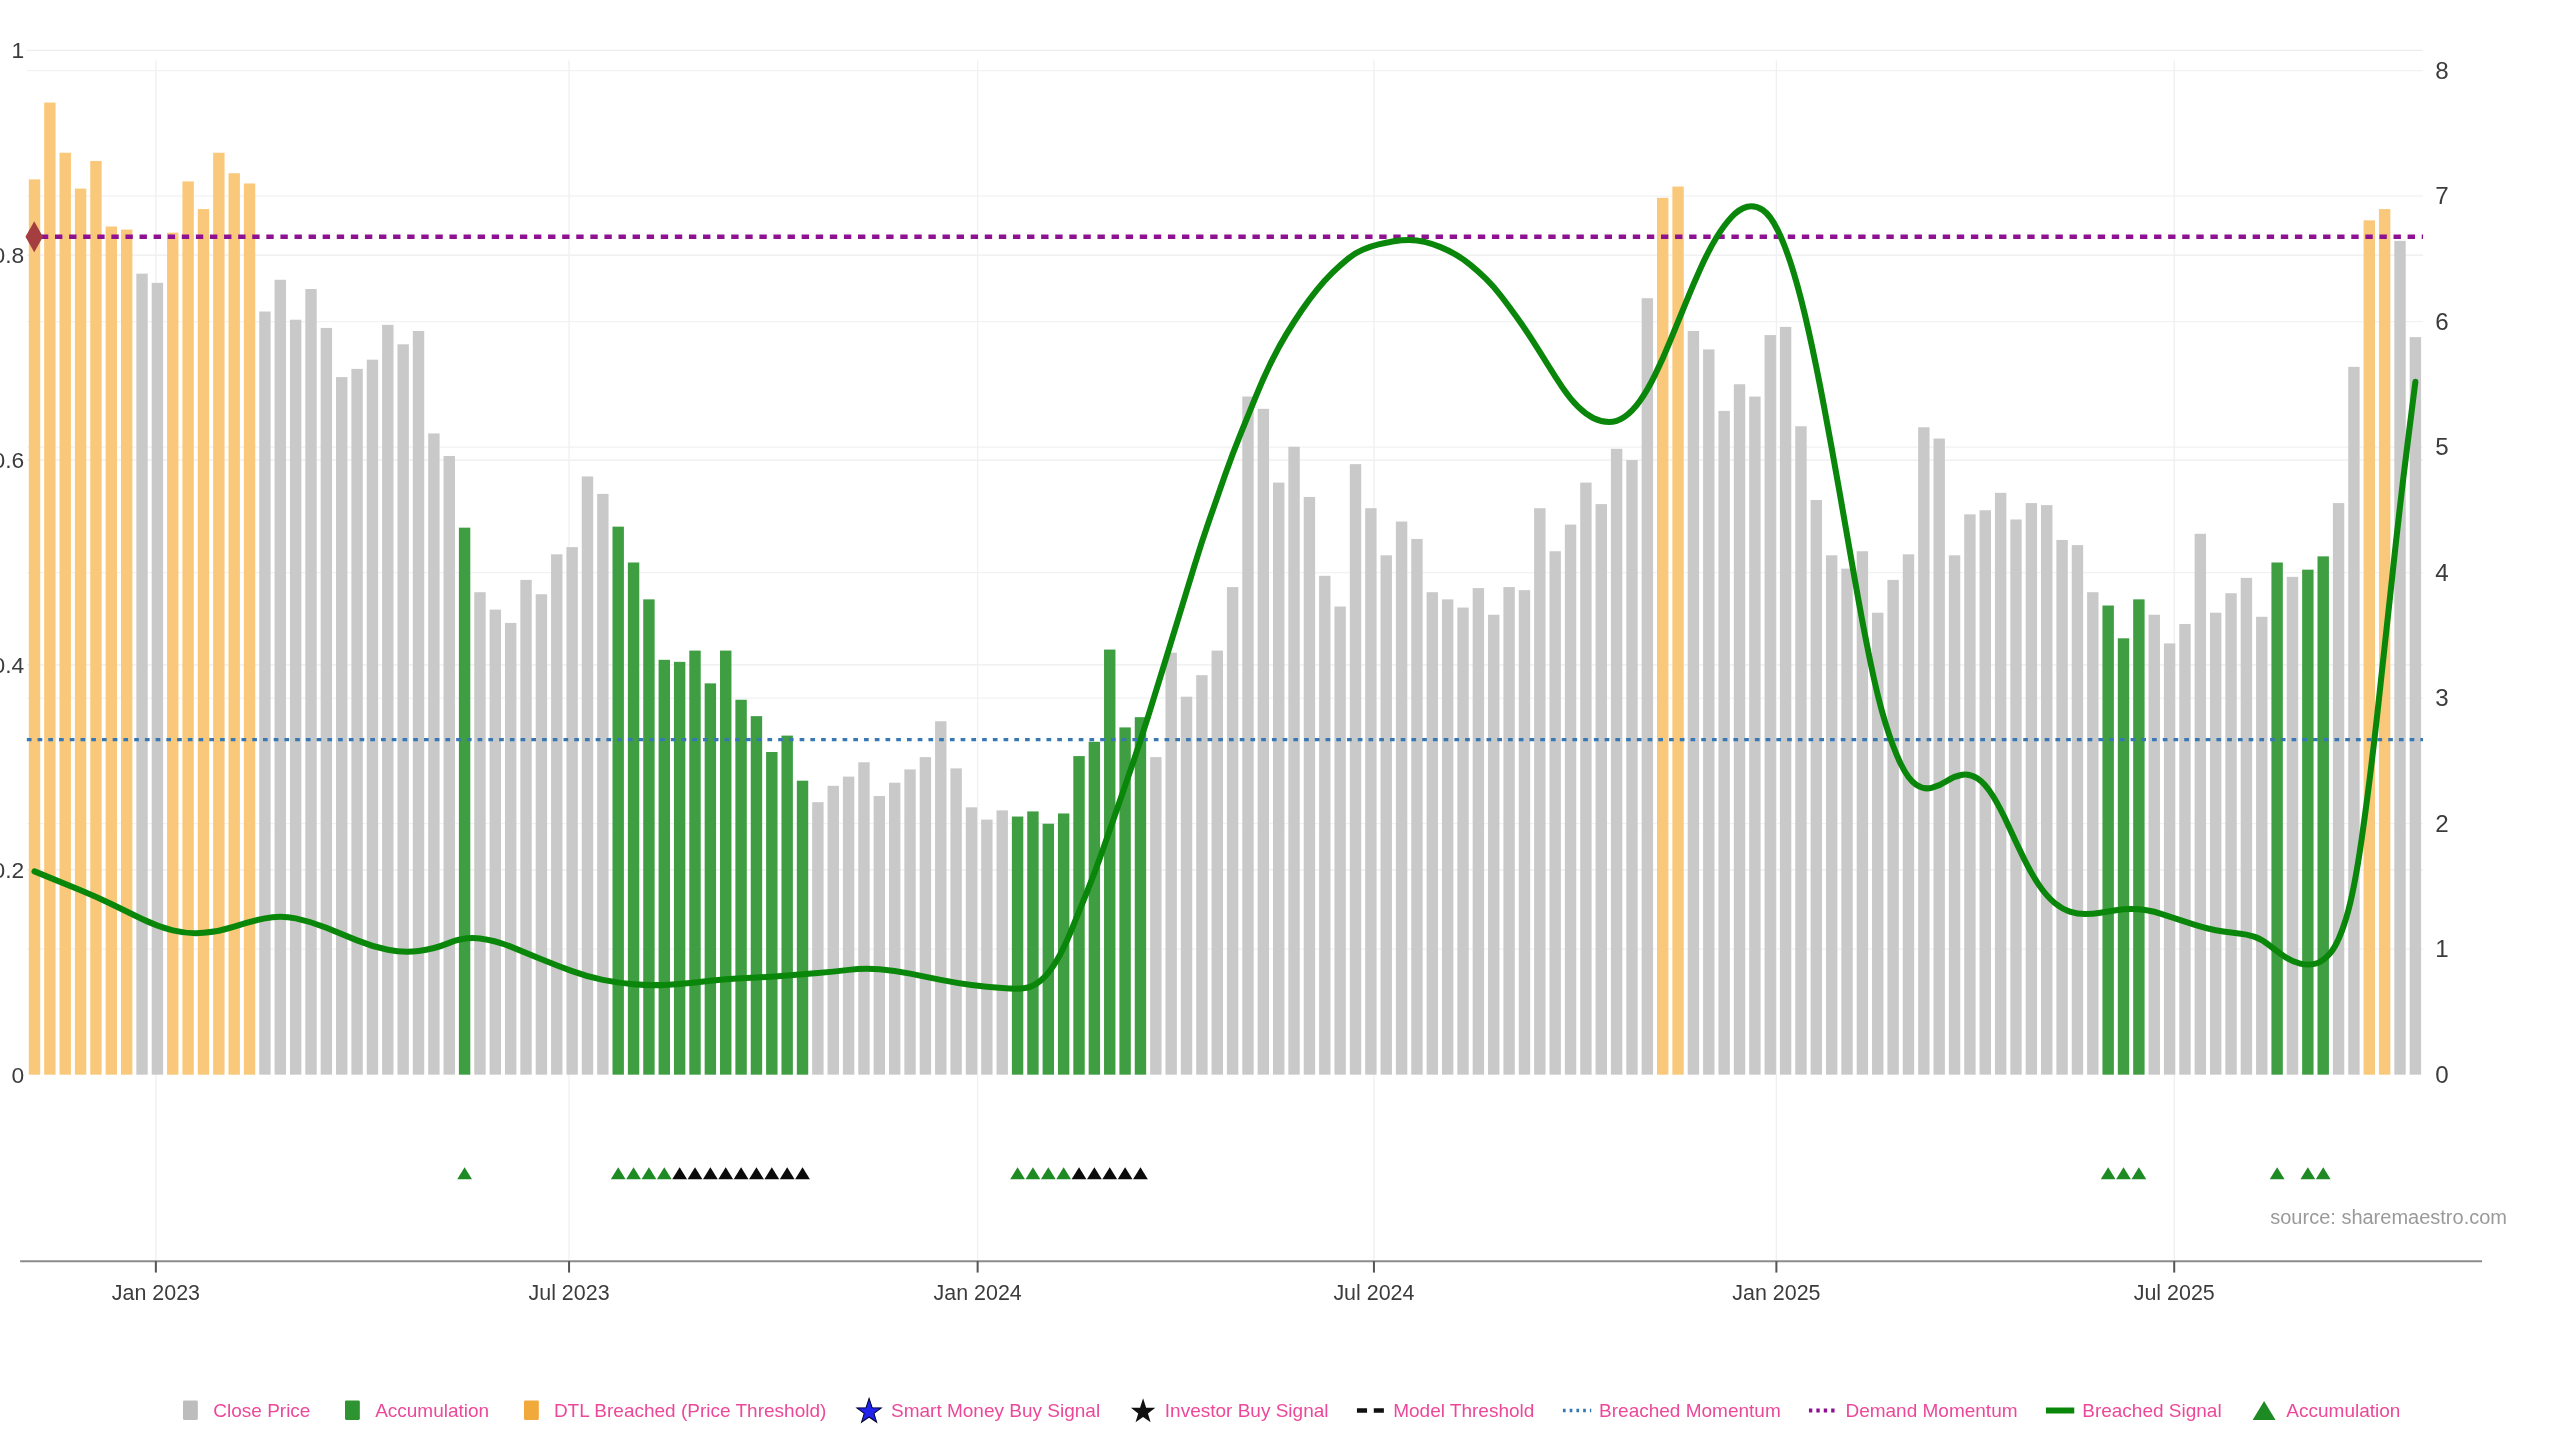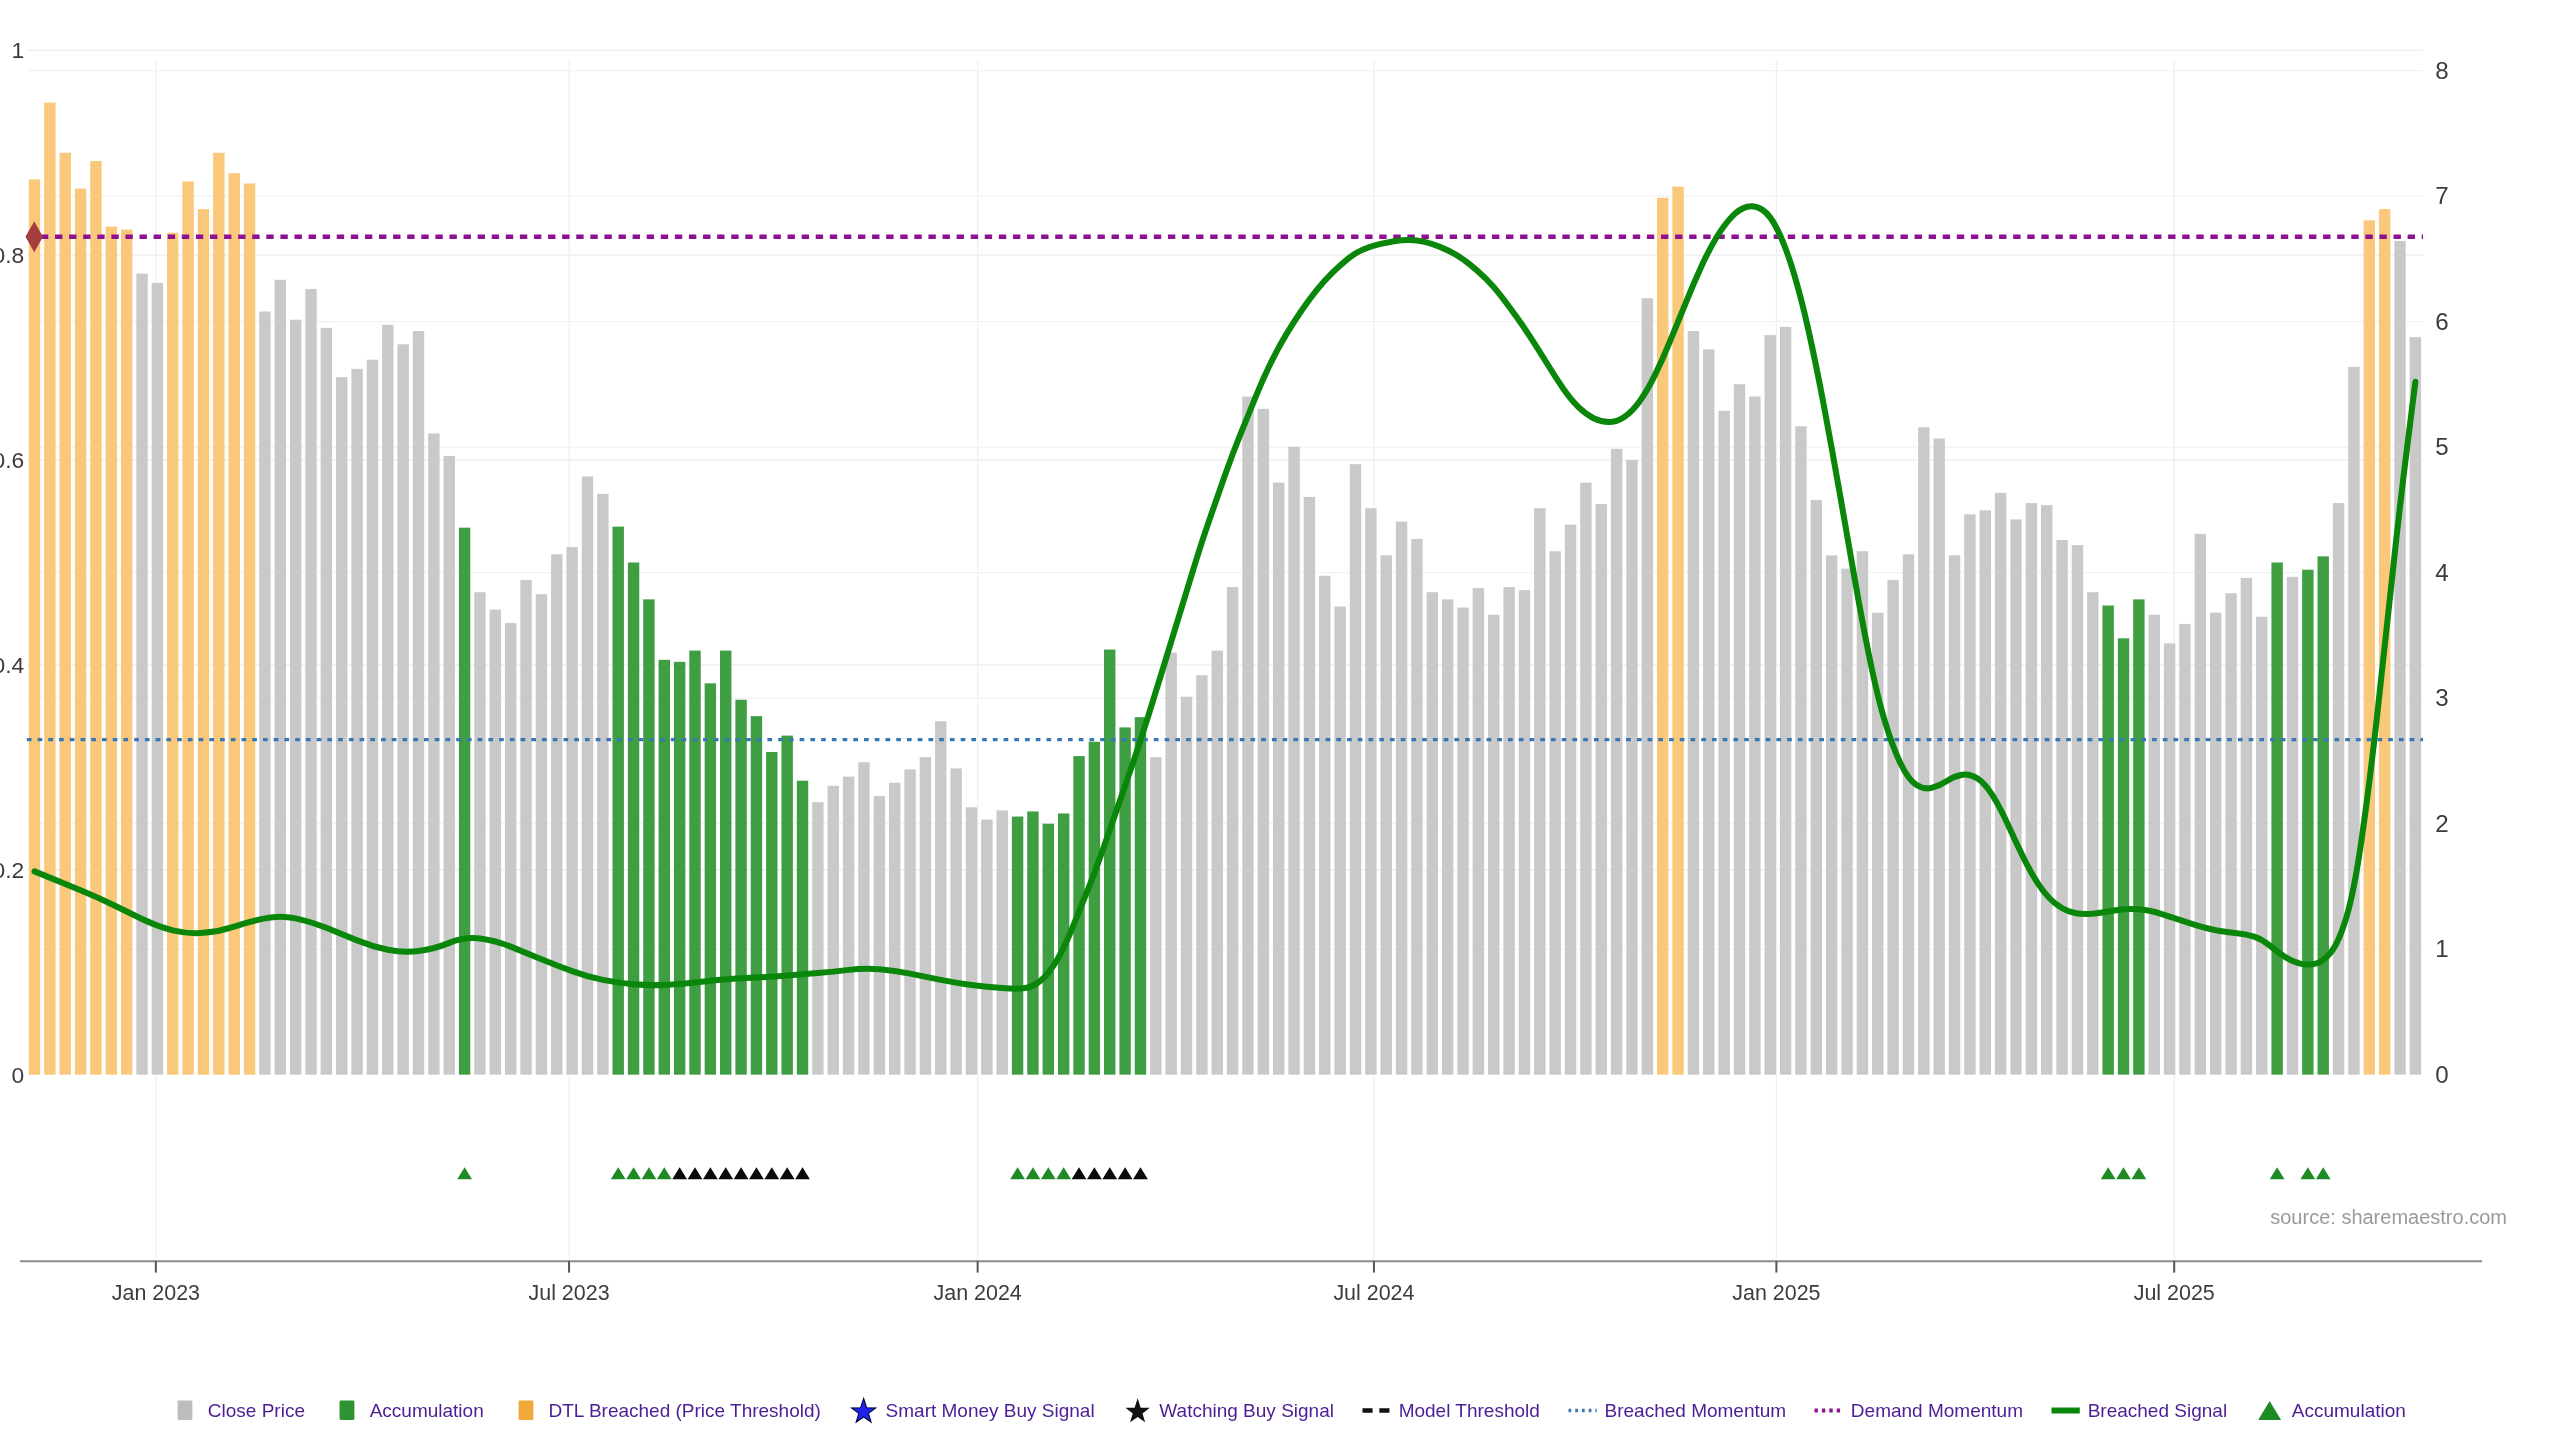--- a/index.html
+++ b/index.html
@@ -2,21 +2,21 @@
 <html style="font-size:10.7px"><head>
 <meta charset="utf-8">
 <style>
   html,body{margin:0;padding:0;background:#ffffff;}
   .stage{position:relative;width:2576px;height:1449px;background:#fff;overflow:hidden;
          font-family:"Liberation Sans","DejaVu Sans",sans-serif;}
   #chart-svg{position:absolute;left:0;top:0;}
   .legend{position:absolute;left:50%;top:1397px;transform:translateX(-50%);
           display:flex;align-items:center;gap:27px;white-space:nowrap;}
   .legend-item{display:flex;align-items:center;gap:6.7px;cursor:pointer;}
-  .legend-item span.lbl{font-size:19px;color:#4c1d95;}
+  .legend-item span.lbl{font-size:19px;color:#ec4899;}
   .source{position:absolute;top:1206px;right:69px;font-size:20px;color:#9a9a9a;}
 </style>
 </head>
 <body>
 
 <div class="stage">
   <svg id="chart-svg" width="2576" height="1449" viewBox="0 0 3840 2160" xmlns="http://www.w3.org/2000/svg">
       <line x1="40" x2="3612" y1="1296.6" y2="1296.6" stroke="#ededed" stroke-width="2"></line>
       <line x1="40" x2="3612" y1="991.1999999999999" y2="991.1999999999999" stroke="#ededed" stroke-width="2"></line>
       <line x1="40" x2="3612" y1="685.8000000000001" y2="685.8000000000001" stroke="#ededed" stroke-width="2"></line>
@@ -279,21 +279,21 @@
     <div class="legend-item">
       <svg width="31" height="27" viewBox="0 0 46 40">
         <polygon points="23,2 27.5,15.9 41.1,16.1 30.2,24.3 34.2,37.4 23,29.6 11.8,37.4 15.8,24.3 4.9,16.1 18.5,15.9" stroke="#000033" stroke-width="1.5" fill="#2222ee"></polygon>
       </svg>
       <span class="lbl">Smart Money Buy Signal</span>
     </div>
     <div class="legend-item">
       <svg width="31" height="27" viewBox="0 0 46 40">
         <polygon points="23,2 27.5,15.9 41.1,16.1 30.2,24.3 34.2,37.4 23,29.6 11.8,37.4 15.8,24.3 4.9,16.1 18.5,15.9" fill="#111111"></polygon>
       </svg>
-      <span class="lbl">Watching Buy Signal</span>
+      <span class="lbl">Investor Buy Signal</span>
     </div>
     <div class="legend-item">
       <svg width="31" height="27" viewBox="0 0 46 40">
         <line x1="2" y1="20" x2="44" y2="20" stroke-width="7" stroke-dasharray="15 10" stroke="#111111"></line>
       </svg>
       <span class="lbl">Model Threshold</span>
     </div>
     <div class="legend-item">
       <svg width="31" height="27" viewBox="0 0 46 40">
         <line x1="2" y1="20" x2="44" y2="20" stroke-width="5" stroke-dasharray="4 6" stroke="#3778b4"></line>

